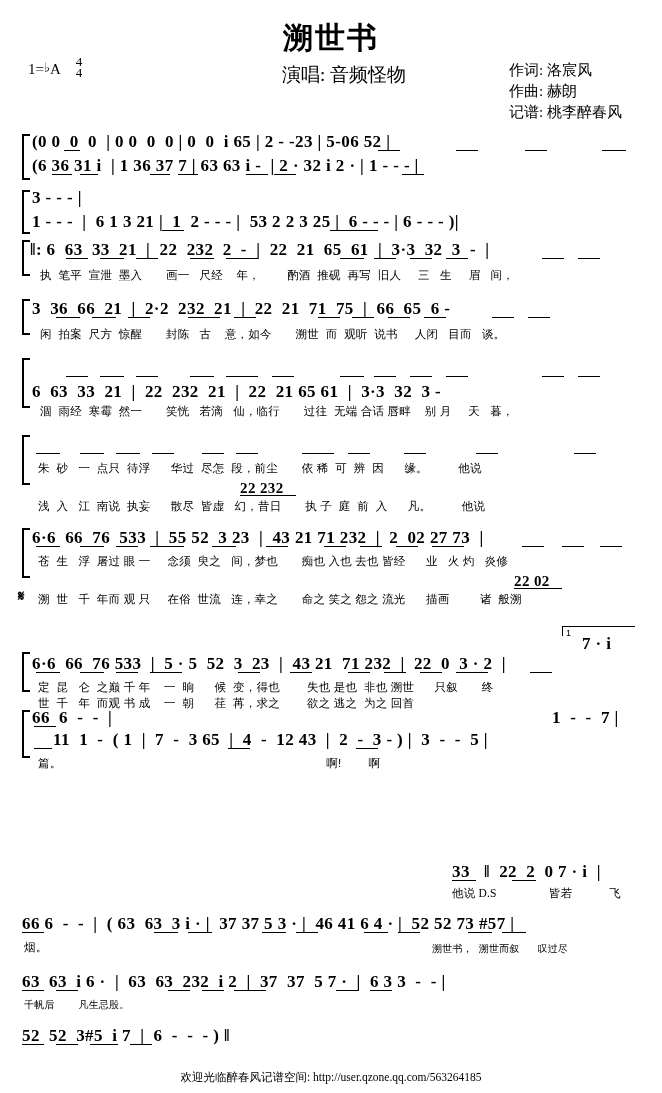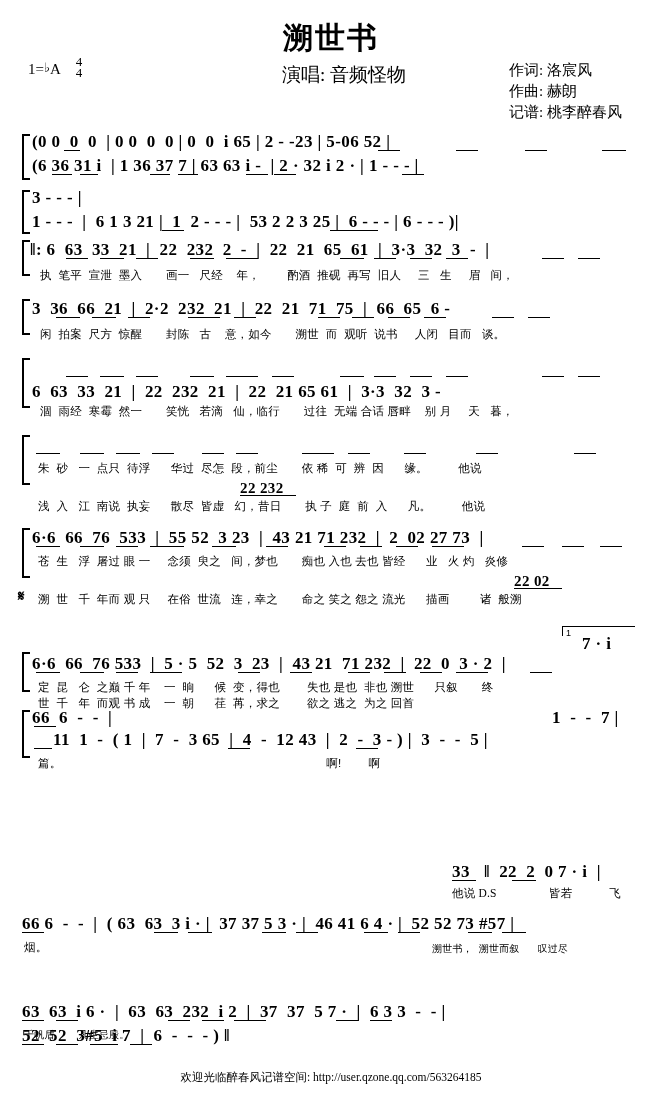--- a/index.html
+++ b/index.html
@@ -338,21 +338,21 @@
       <div class="underline-grp" style="left:166px;top:20px;width:24px;"></div>
       <div class="underline-grp" style="left:240px;top:20px;width:24px;"></div>
       <div class="underline-grp" style="left:274px;top:20px;width:22px;"></div>
       <div class="underline-grp" style="left:342px;top:20px;width:24px;"></div>
       <div class="underline-grp" style="left:376px;top:20px;width:22px;"></div>
       <div class="underline-grp" style="left:446px;top:20px;width:24px;"></div>
       <div class="underline-grp" style="left:480px;top:20px;width:24px;"></div>
     </div>
   </div>
 
-  <div class="sys" style="top:1000px;text-align:right;">
+  <div class="sys" style="top:970px;text-align:right;">
     <div style="position:relative;height:46px;">
       <div class="notes" style="position:absolute;left:0px;top:2px;">63  63  i 6 ·  |  63  63  232  i 2  |  37  37  5 7 ·  |  6 3 3  -  - |</div>
       <div class="lyr small" style="position:absolute;left:2px;top:28px;">千帆后        凡生忌殷。</div>
       <div class="underline-grp" style="left:0px;top:20px;width:22px;"></div>
       <div class="underline-grp" style="left:34px;top:20px;width:22px;"></div>
       <div class="underline-grp" style="left:146px;top:20px;width:22px;"></div>
       <div class="underline-grp" style="left:180px;top:20px;width:22px;"></div>
       <div class="underline-grp" style="left:212px;top:20px;width:32px;"></div>
       <div class="underline-grp" style="left:314px;top:20px;width:22px;"></div>
       <div class="underline-grp" style="left:348px;top:20px;width:22px;"></div>

